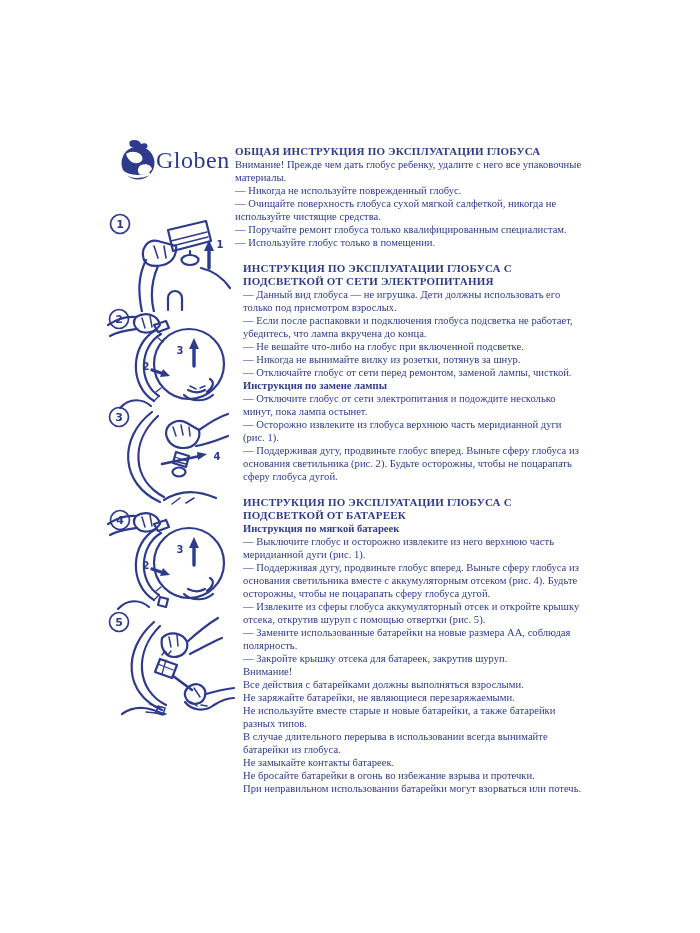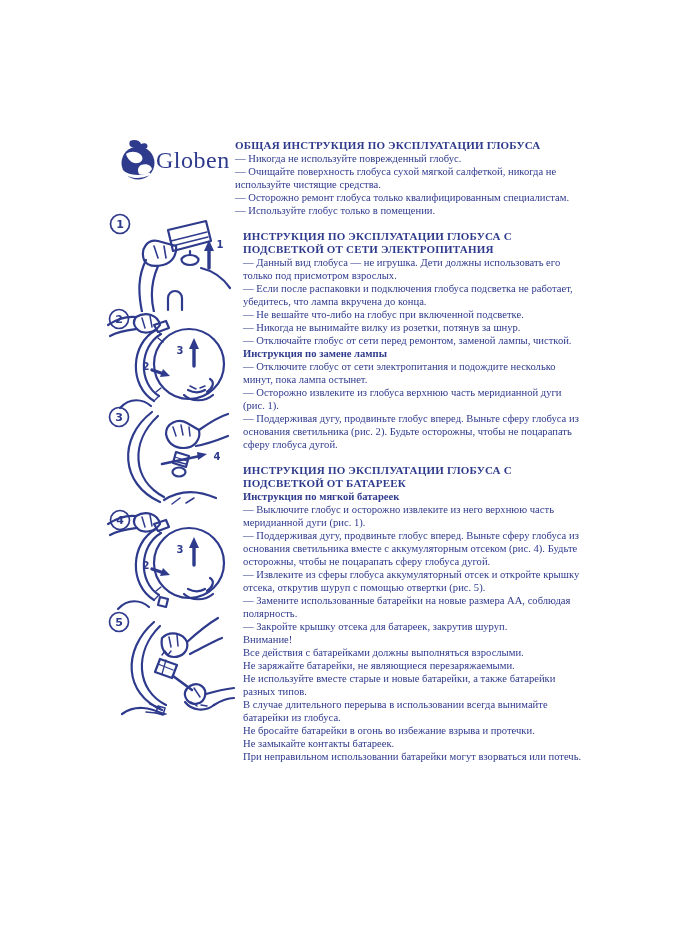--- a/index.html
+++ b/index.html
@@ -63,21 +63,21 @@
   }
   .content h2 {
     margin: 0;
     font-size: 11px;
     line-height: 13px;
     font-weight: bold;
     letter-spacing: 0.2px;
   }
   .content p { margin: 0; }
   .content .sub { font-weight: bold; }
-  .sec { margin-top: 8px; }
+  .sec { margin-top: 14px; }
   .sec + .sec { margin-top: 13px; margin-left: 8px; }
   .sec-3 { margin-top: 15px; }
 </style>
 </head>
 <body>
 
 <div class="page">
 
   <div class="logo">
     <svg width="48" height="44" viewBox="0 0 48 44">
@@ -237,23 +237,24 @@
       <path d="M44 100 L54 104 M40 108 L60 110" class="stroke" style="stroke-width:1.6"></path>
       <path d="M52 102 L59 104 L57 111 L50 109 Z" class="stroke" style="stroke-width:1.6"></path>
       <path d="M16 110 C30 100 44 104 58 110" class="stroke"></path>
     </svg>
   </div>
 
   <div class="content">
 
     <div class="sec sec-1">
       <h2>ОБЩАЯ ИНСТРУКЦИЯ ПО ЭКСПЛУАТАЦИИ ГЛОБУСА</h2>
+      <p>Внимание! Прежде чем дать глобус ребенку, удалите с него все упаковочные материалы.</p>
       <p>— Никогда не используйте поврежденный глобус.</p>
       <p>— Очищайте поверхность глобуса сухой мягкой салфеткой, никогда не используйте чистящие средства.</p>
-      <p>— Осторожно ремонт глобуса только квалифицированным специалистам.</p>
+      <p>— Поручайте ремонт глобуса только квалифицированным специалистам.</p>
       <p>— Используйте глобус только в помещении.</p>
     </div>
 
     <div class="sec sec-2">
       <h2>ИНСТРУКЦИЯ ПО ЭКСПЛУАТАЦИИ ГЛОБУСА С ПОДСВЕТКОЙ ОТ СЕТИ ЭЛЕКТРОПИТАНИЯ</h2>
       <p>— Данный вид глобуса — не игрушка. Дети должны использовать его только под присмотром взрослых.</p>
       <p>— Если после распаковки и подключения глобуса подсветка не работает, убедитесь, что лампа вкручена до конца.</p>
       <p>— Не вешайте что-либо на глобус при включенной подсветке.</p>
       <p>— Никогда не вынимайте вилку из розетки, потянув за шнур.</p>
       <p>— Отключайте глобус от сети перед ремонтом, заменой лампы, чисткой.</p>
@@ -269,19 +270,19 @@
       <p>— Выключите глобус и осторожно извлеките из него верхнюю часть меридианной дуги (рис. 1).</p>
       <p>— Поддерживая дугу, продвиньте глобус вперед. Выньте сферу глобуса из основания светильника вместе с аккумуляторным отсеком (рис. 4). Будьте осторожны, чтобы не поцарапать сферу глобуса дугой.</p>
       <p>— Извлеките из сферы глобуса аккумуляторный отсек и откройте крышку отсека, открутив шуруп с помощью отвертки (рис. 5).</p>
       <p>— Замените использованные батарейки на новые размера АА, соблюдая полярность.</p>
       <p>— Закройте крышку отсека для батареек, закрутив шуруп.</p>
       <p>Внимание!</p>
       <p>Все действия с батарейками должны выполняться взрослыми.</p>
       <p>Не заряжайте батарейки, не являющиеся перезаряжаемыми.</p>
       <p>Не используйте вместе старые и новые батарейки, а также батарейки разных типов.</p>
       <p>В случае длительного перерыва в использовании всегда вынимайте батарейки из глобуса.</p>
+      <p>Не замыкайте контакты батареек.</p>
       <p>Не бросайте батарейки в огонь во избежание взрыва и протечки.</p>
-      <p>Не замыкайте контакты батареек.</p>
       <p>При неправильном использовании батарейки могут взорваться или потечь.</p>
     </div>
 
   </div>
 </div>
 
 </body></html>

